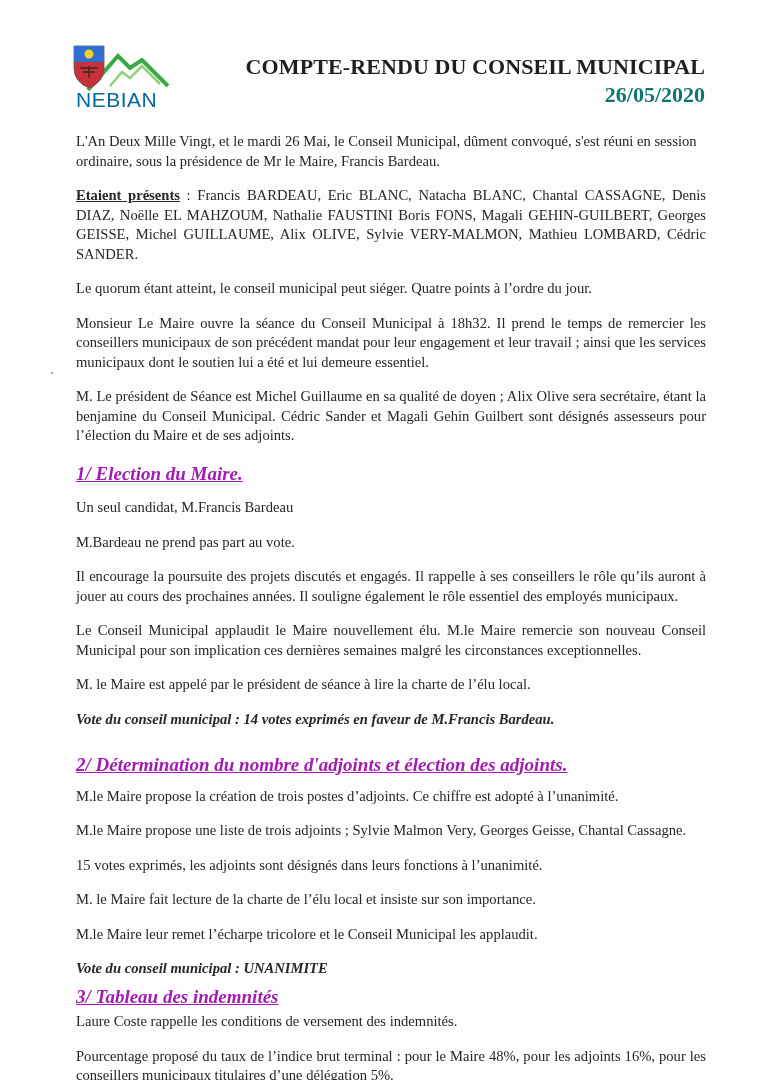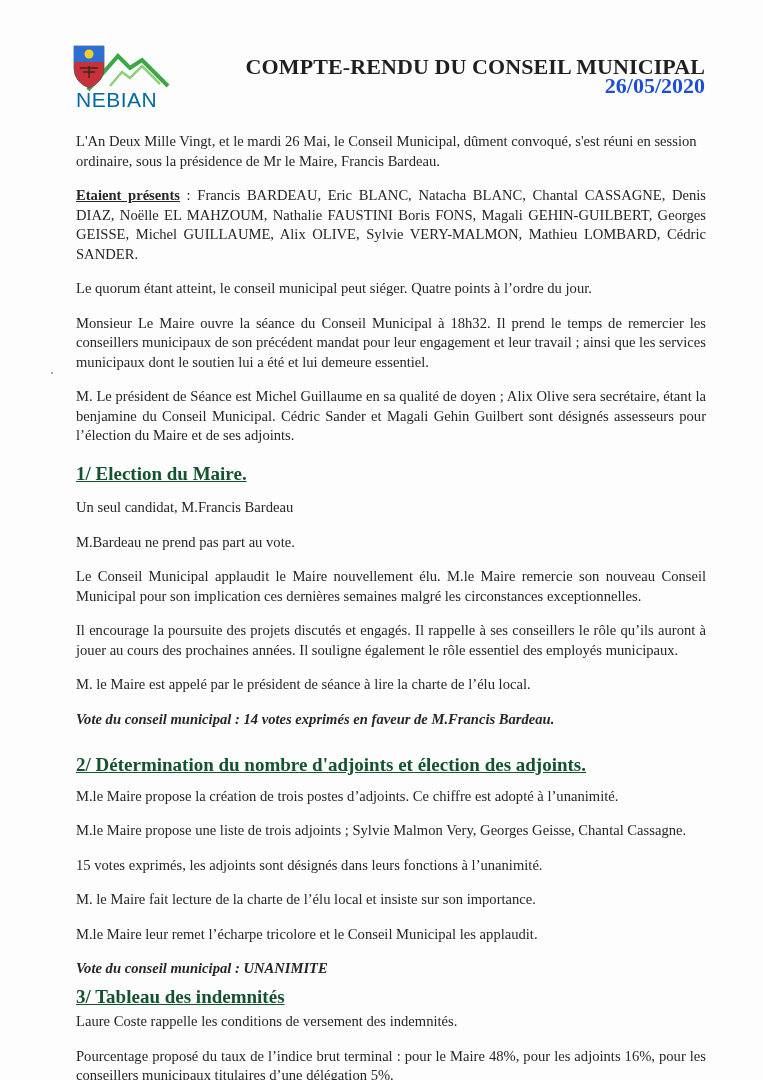--- a/index.html
+++ b/index.html
@@ -46,24 +46,24 @@
     top: 54px;
     font-size: 22px;
     font-weight: bold;
     color: #1f1f1f;
     text-align: center;
     letter-spacing: 0.1px;
   }
   .doc-date {
     position: absolute;
     right: 58px;
-    top: 73px;
+    top: 82px;
     font-size: 22px;
     font-weight: bold;
-    color: #1d4ed8;
+    color: #0f766e;
     text-align: right;
   }
   .content {
     position: absolute;
     left: 76px;
     top: 132px;
     width: 630px;
     font-size: 14.6px;
     line-height: 19.5px;
   }
@@ -73,23 +73,24 @@
   .justify { text-align: justify; }
   .mb-s { margin-bottom: 15px !important; }
   .mb-m { margin-bottom: 18px !important; }
   .present-label {
     font-weight: bold;
     text-decoration: underline;
   }
   .section-heading {
     font-size: 19px;
     font-weight: bold;
+    font-style: italic;
     text-decoration: underline;
     margin: 0;
-    color: #14532d;
+    color: #a21caf;
   }
   .vote {
     font-weight: bold;
     font-style: italic;
   }
   .margin-dot {
     position: absolute;
     left: 51px;
     top: 372px;
     width: 2px;
@@ -129,22 +130,22 @@
     <p class="justify mb-s"><span class="present-label">Etaient présents</span><span> : </span><span>Francis BARDEAU, Eric BLANC, Natacha BLANC, Chantal CASSAGNE, Denis DIAZ, Noëlle EL MAHZOUM, Nathalie FAUSTINI Boris FONS, Magali GEHIN-GUILBERT, Georges GEISSE, Michel GUILLAUME, Alix OLIVE, Sylvie VERY-MALMON, Mathieu LOMBARD, Cédric SANDER.</span></p>
 
     <p class="mb-s">Le quorum étant atteint, le conseil municipal peut siéger. Quatre points à l’ordre du jour.</p>
     <p class="justify mb-s">Monsieur Le Maire ouvre la séance du Conseil Municipal à 18h32. Il prend le temps de remercier les conseillers municipaux de son précédent mandat pour leur engagement et leur travail ; ainsi que les services municipaux dont le soutien lui a été et lui demeure essentiel.</p>
     <p class="justify mb-m">M. Le président de Séance est Michel Guillaume en sa qualité de doyen ; Alix Olive sera secrétaire, étant la benjamine du Conseil Municipal. Cédric Sander et Magali Gehin Guilbert sont désignés assesseurs pour l’élection du Maire et de ses adjoints.</p>
 
     <div>
       <p class="section-heading mb-s">1/ Election du Maire.</p>
       <p class="mb-s">Un seul candidat, M.Francis Bardeau</p>
       <p class="mb-s">M.Bardeau ne prend pas part au vote.</p>
+      <p class="justify mb-s">Il encourage la poursuite des projets discutés et engagés. Il rappelle à ses conseillers le rôle qu’ils auront à jouer au cours des prochaines années. Il souligne également le rôle essentiel des employés municipaux.</p>
       <p class="justify mb-s">Le Conseil Municipal applaudit le Maire nouvellement élu. M.le Maire remercie son nouveau Conseil Municipal pour son implication ces dernières semaines malgré les circonstances exceptionnelles.</p>
-      <p class="justify mb-s">Il encourage la poursuite des projets discutés et engagés. Il rappelle à ses conseillers le rôle qu’ils auront à jouer au cours des prochaines années. Il souligne également le rôle essentiel des employés municipaux.</p>
       <p class="mb-s">M. le Maire est appelé par le président de séance à lire la charte de l’élu local.</p>
       <p class="vote" style="margin-bottom:26px;">Vote du conseil municipal : 14 votes exprimés en faveur de M.Francis Bardeau.</p>
     </div>
 
     <div>
       <p class="section-heading" style="margin-bottom:12px;">2/ Détermination du nombre d'adjoints et élection des adjoints.</p>
       <p class="mb-s">M.le Maire propose la création de trois postes d’adjoints. Ce chiffre est adopté à l’unanimité.</p>
       <p class="mb-s">M.le Maire propose une liste de trois adjoints ; Sylvie Malmon Very, Georges Geisse, Chantal Cassagne.</p>
       <p class="mb-s">15 votes exprimés, les adjoints sont désignés dans leurs fonctions à l’unanimité.</p>
       <p class="mb-s">M. le Maire fait lecture de la charte de l’élu local et insiste sur son importance.</p>

